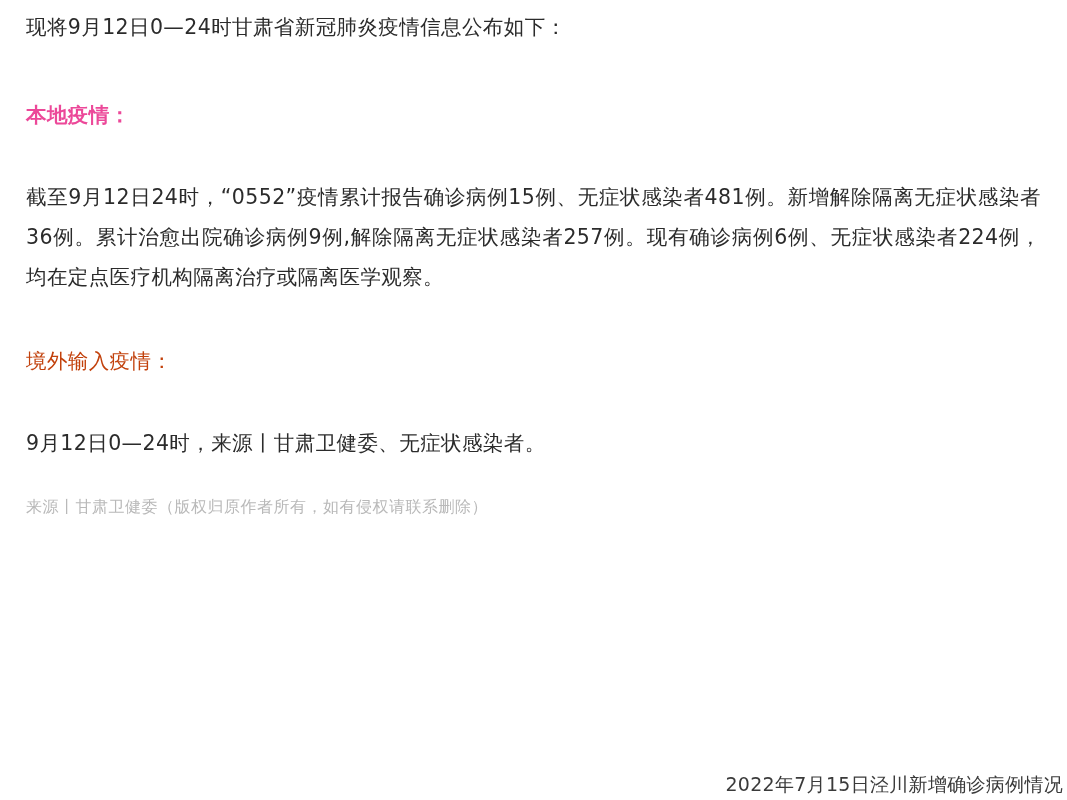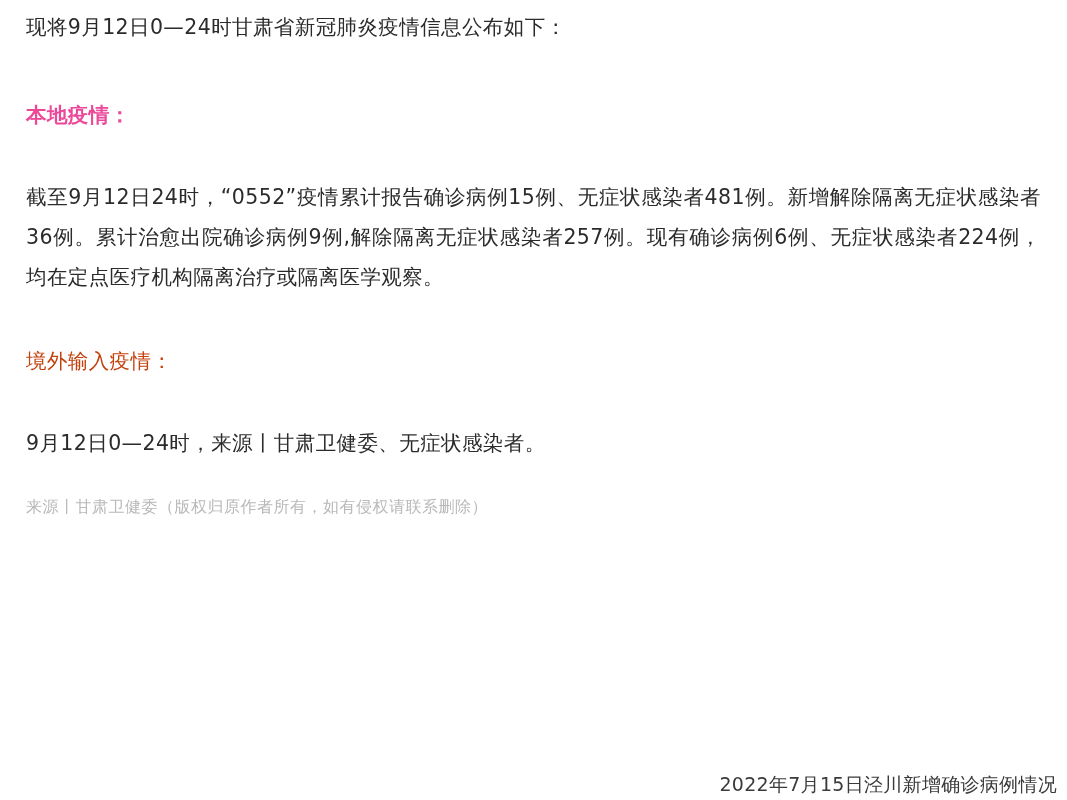--- a/index.html
+++ b/index.html
@@ -78,21 +78,21 @@
     height: 34px;
     background: #ffffff;
   }
   .caption {
     position: absolute;
     right: 0;
     bottom: 2px;
     font-size: 19px;
     color: #3a3a3a;
     letter-spacing: 0.3px;
-    padding-right: 10px;
+    padding-right: 4px;
     font-weight: 500;
     white-space: nowrap;
   }
 </style>
 </head>
 <body>
 
 <div class="page">
 
   <div class="article">

